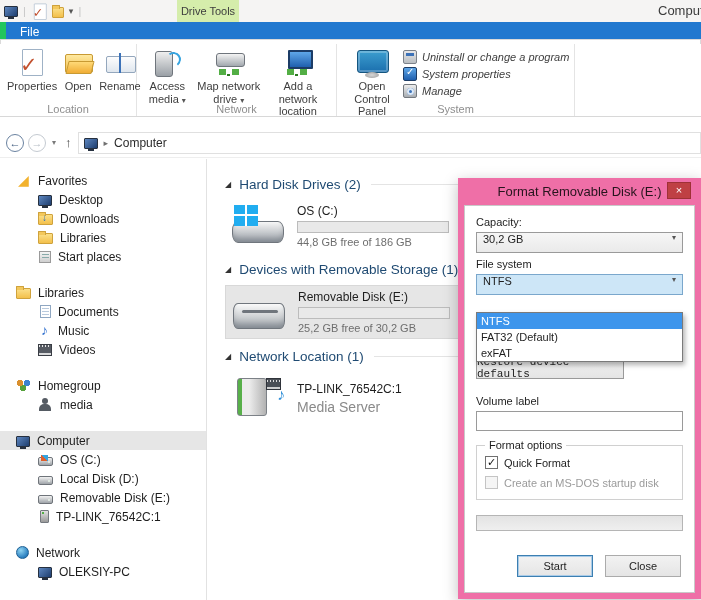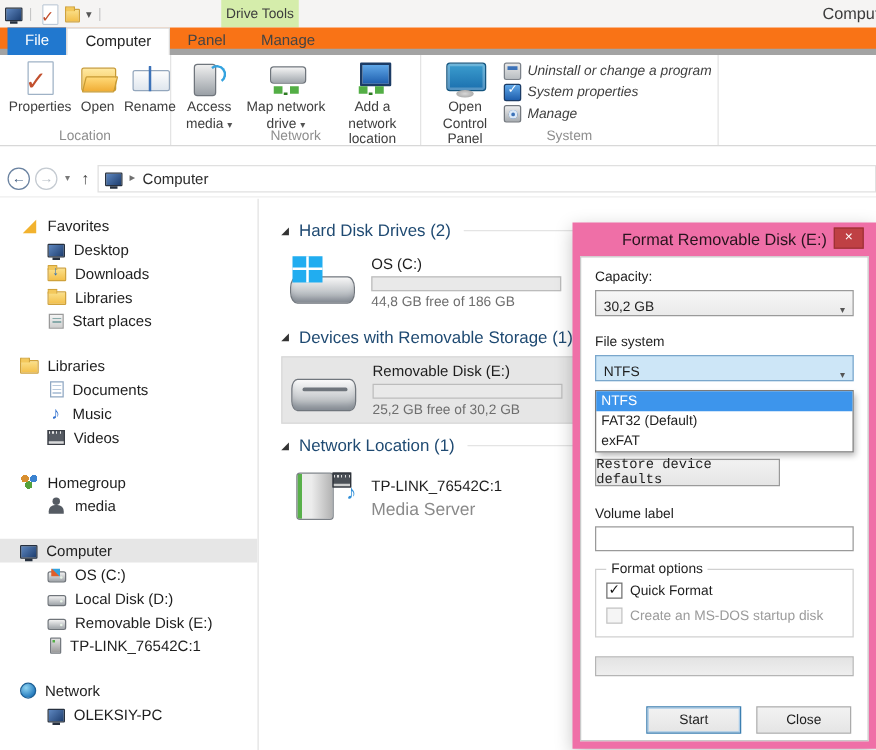--- a/index.html
+++ b/index.html
@@ -8,21 +8,21 @@
 
   
   .titlebar { position:absolute; top:0; left:0; right:0; height:22px; background:#f5f4f3; display:flex; align-items:center; }
   .qat { display:flex; align-items:center; gap:5px; padding-left:4px; }
   .qdiv { color:#c6c6c6; font-size:11px; }
   .qarrow { font-size:9px; color:#555; }
   .drivetools { position:absolute; left:177px; top:0; height:22px; width:62px; background:#d5edab; color:#3d3d3d; font-size:11px; display:flex; align-items:center; justify-content:center; }
   .wintitle { position:absolute; left:658px; top:3px; width:43px; overflow:hidden; white-space:nowrap; font-size:13px; color:#3b3b3b; }
 
   
-  .tabrow { position:absolute; top:22px; left:0; right:0; height:22px; background:#f97316; display:flex; border-bottom:5px solid #a3a3a3; }
+  .tabrow { position:absolute; top:22px; left:0; right:0; height:22px; background:#22c55e; display:flex; border-bottom:1px solid #a3a3a3;flex-direction:column; }
   .tab { padding:3px 14px 0; font-size:12px; color:#444; height:22px; }
   .tab.file { background:#2178cf; color:#fff; margin-left:6px; padding:3px 14px 0; }
   .tab.active { background:#fff; border:1px solid #dadada; border-bottom:none; color:#222; }
 
   
   .ribbon { position:absolute; top:44px; left:0; right:0; height:73px; background:#fff; border-bottom:1px solid #d8d8d8; display:flex; }
   .rgroup { position:relative; border-right:1px solid #e4e4e4; padding:2px 4px 14px; display:flex; align-items:flex-start; }
   .rgrouplabel { position:absolute; bottom:1px; left:0; right:0; text-align:center; font-size:11px; color:#8e8e8e; }
   .rbtn { display:flex; flex-direction:column; align-items:center; padding:2px 3px; cursor:default; }
   .rlabel { font-size:11px; color:#3e3e3e; text-align:center; line-height:1.15; margin-top:2px; }
@@ -127,21 +127,21 @@
   .bfilm { position:absolute; right:6px; top:2px; width:15px; height:12px; background:#4a4f56; border:1px solid #2f333a; }
   .bfilm::after { content:""; position:absolute; left:0; top:1px; right:0; height:2px; background:repeating-linear-gradient(90deg,#ddd 0 1px, transparent 1px 3px); box-shadow:0 7px 0 rgba(221,221,221,.9); }
   .bnote { position:absolute; right:2px; top:10px; color:#2f8fd8; font-size:16px; }
 
   
   .dialog { position:absolute; left:458px; top:178px; width:243px; height:421px; background:#ef6fa7; z-index:20; box-shadow:0 4px 14px rgba(0,0,0,.25); }
   .dtitle { height:27px; display:flex; align-items:center; justify-content:center; font-size:13px; color:#27141d; }
   .dclose { position:absolute; top:4px; right:10px; width:24px; height:17px; background:#bf4044; color:#fff; font-size:11px; line-height:15px; text-align:center; border:1px solid #9e3136; }
   .dbody { position:absolute; left:6px; right:6px; top:27px; bottom:6px; background:#fff; border:1px solid #c9c9c9; padding:10px 11px; font-size:11px; }
   .dlabel { color:#1e1e1e; margin-bottom:4px; }
-  .combo { height:21px; border:1px solid #9a9a9a; background:linear-gradient(#f6f6f6,#eaeaea); display:flex; align-items:flex-end; justify-content:space-between; padding:0 6px; margin-bottom:15px; }
+  .combo { height:21px; border:1px solid #9a9a9a; background:linear-gradient(#f6f6f6,#eaeaea); display:flex; align-items:flex-start; justify-content:space-between; padding:0 6px; margin-bottom:5px; }
   .combo .chev { font-size:8px; color:#555; }
   .combo.open { background:#cde6f7; border-color:#7aa7cc; }
   .fslist { position:absolute; left:11px; right:11px; top:106px; background:#fff; border:1px solid #7a7a7a; z-index:5; box-shadow:2px 3px 5px rgba(0,0,0,.3); }
   .fsitem { height:16px; line-height:16px; padding:0 4px; }
   .fsitem.sel { background:#3d95ec; color:#fff; }
   .restorebtn { margin-top:62px; width:148px; height:22px; background:linear-gradient(#f2f2f2,#e5e5e5); border:1px solid #9a9a9a; font-size:11px; color:#1e1e1e; display:flex; align-items:center; justify-content:center;font-family:Liberation Mono, monospace; }
   .vollabel { margin-top:16px; margin-bottom:4px; }
   .volinput { height:20px; border:1px solid #9a9a9a; background:#fff; width:100%; font-size:11px; padding:0 4px; font-family:inherit; }
   .fieldset { margin-top:14px; border:1px solid #d0d0d0; padding:10px 8px 8px; position:relative; }
   .legend { position:absolute; top:-7px; left:8px; background:#fff; padding:0 4px; font-size:11px; }

